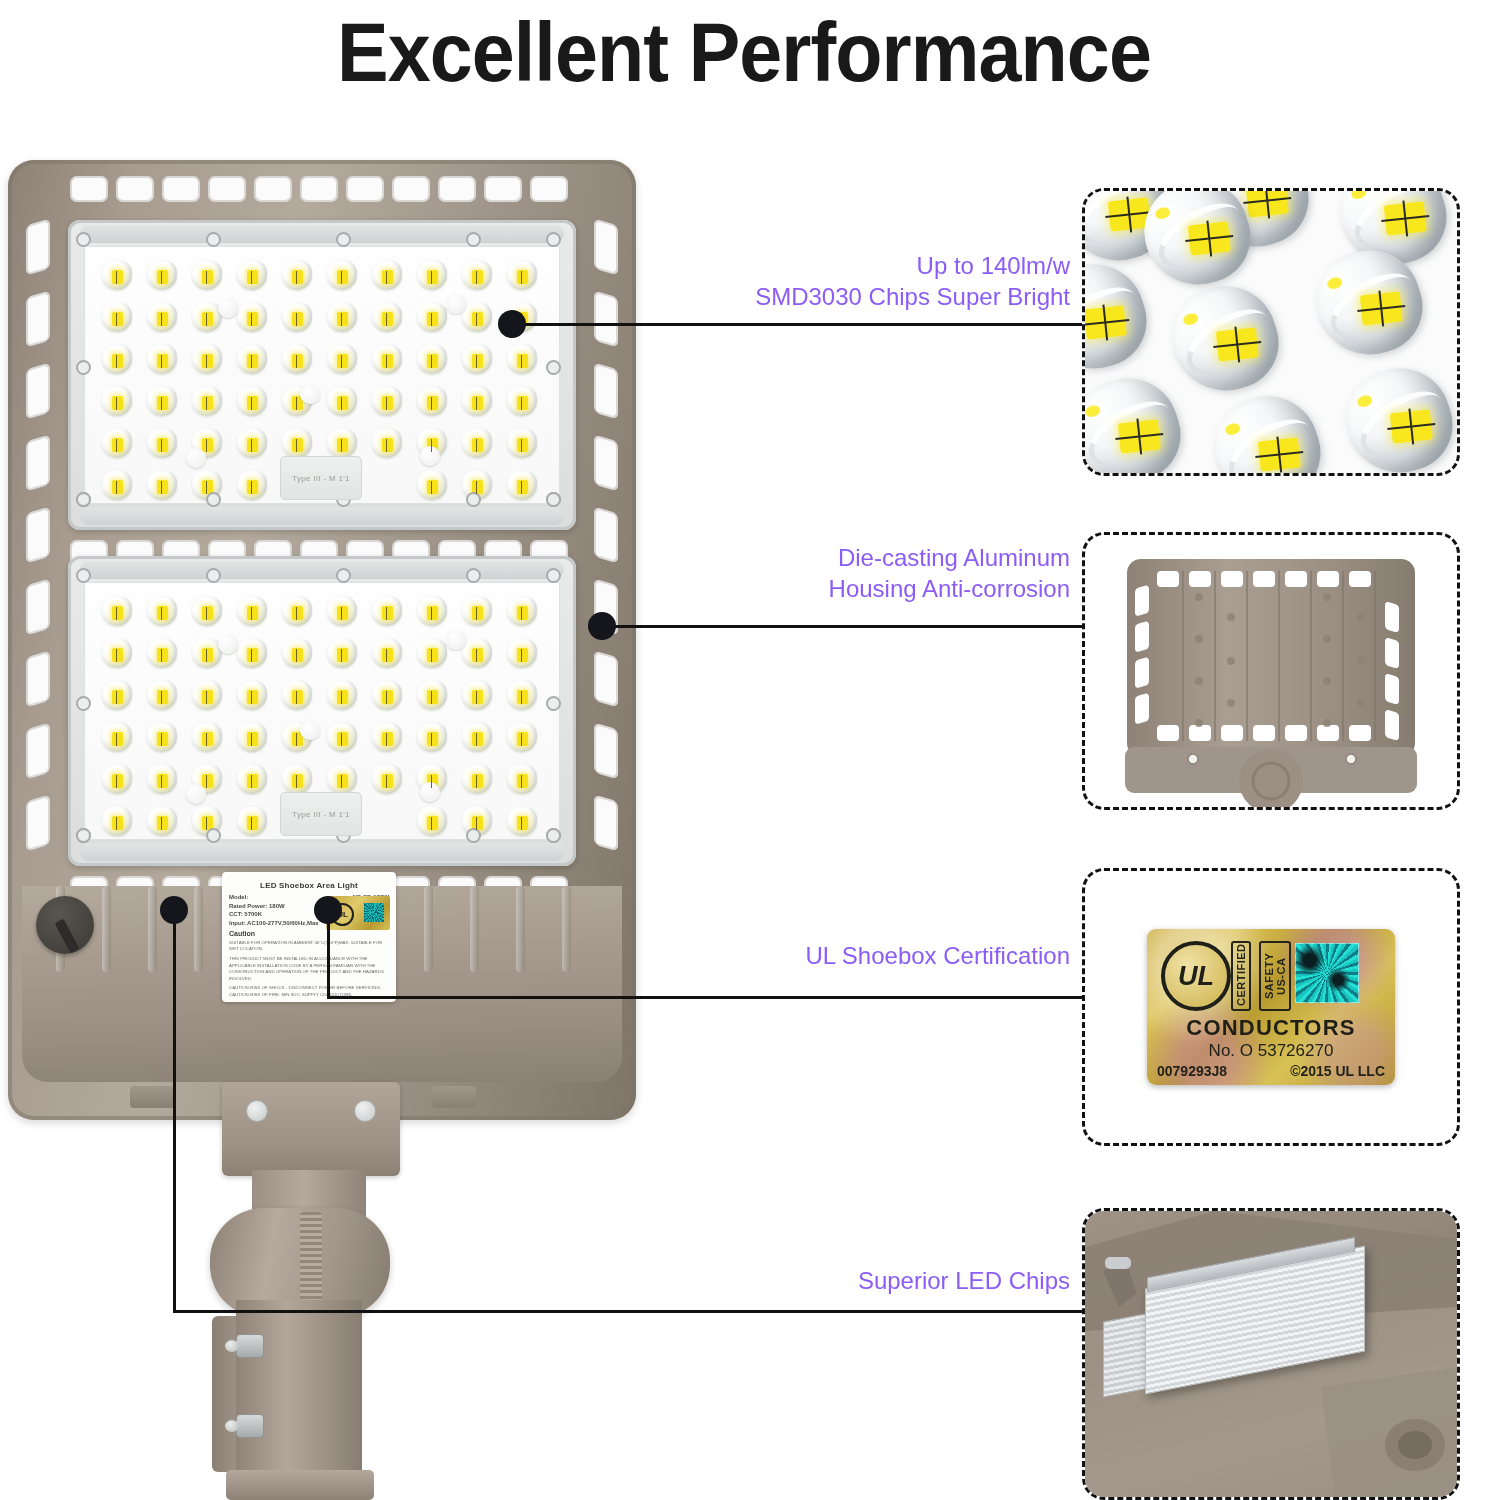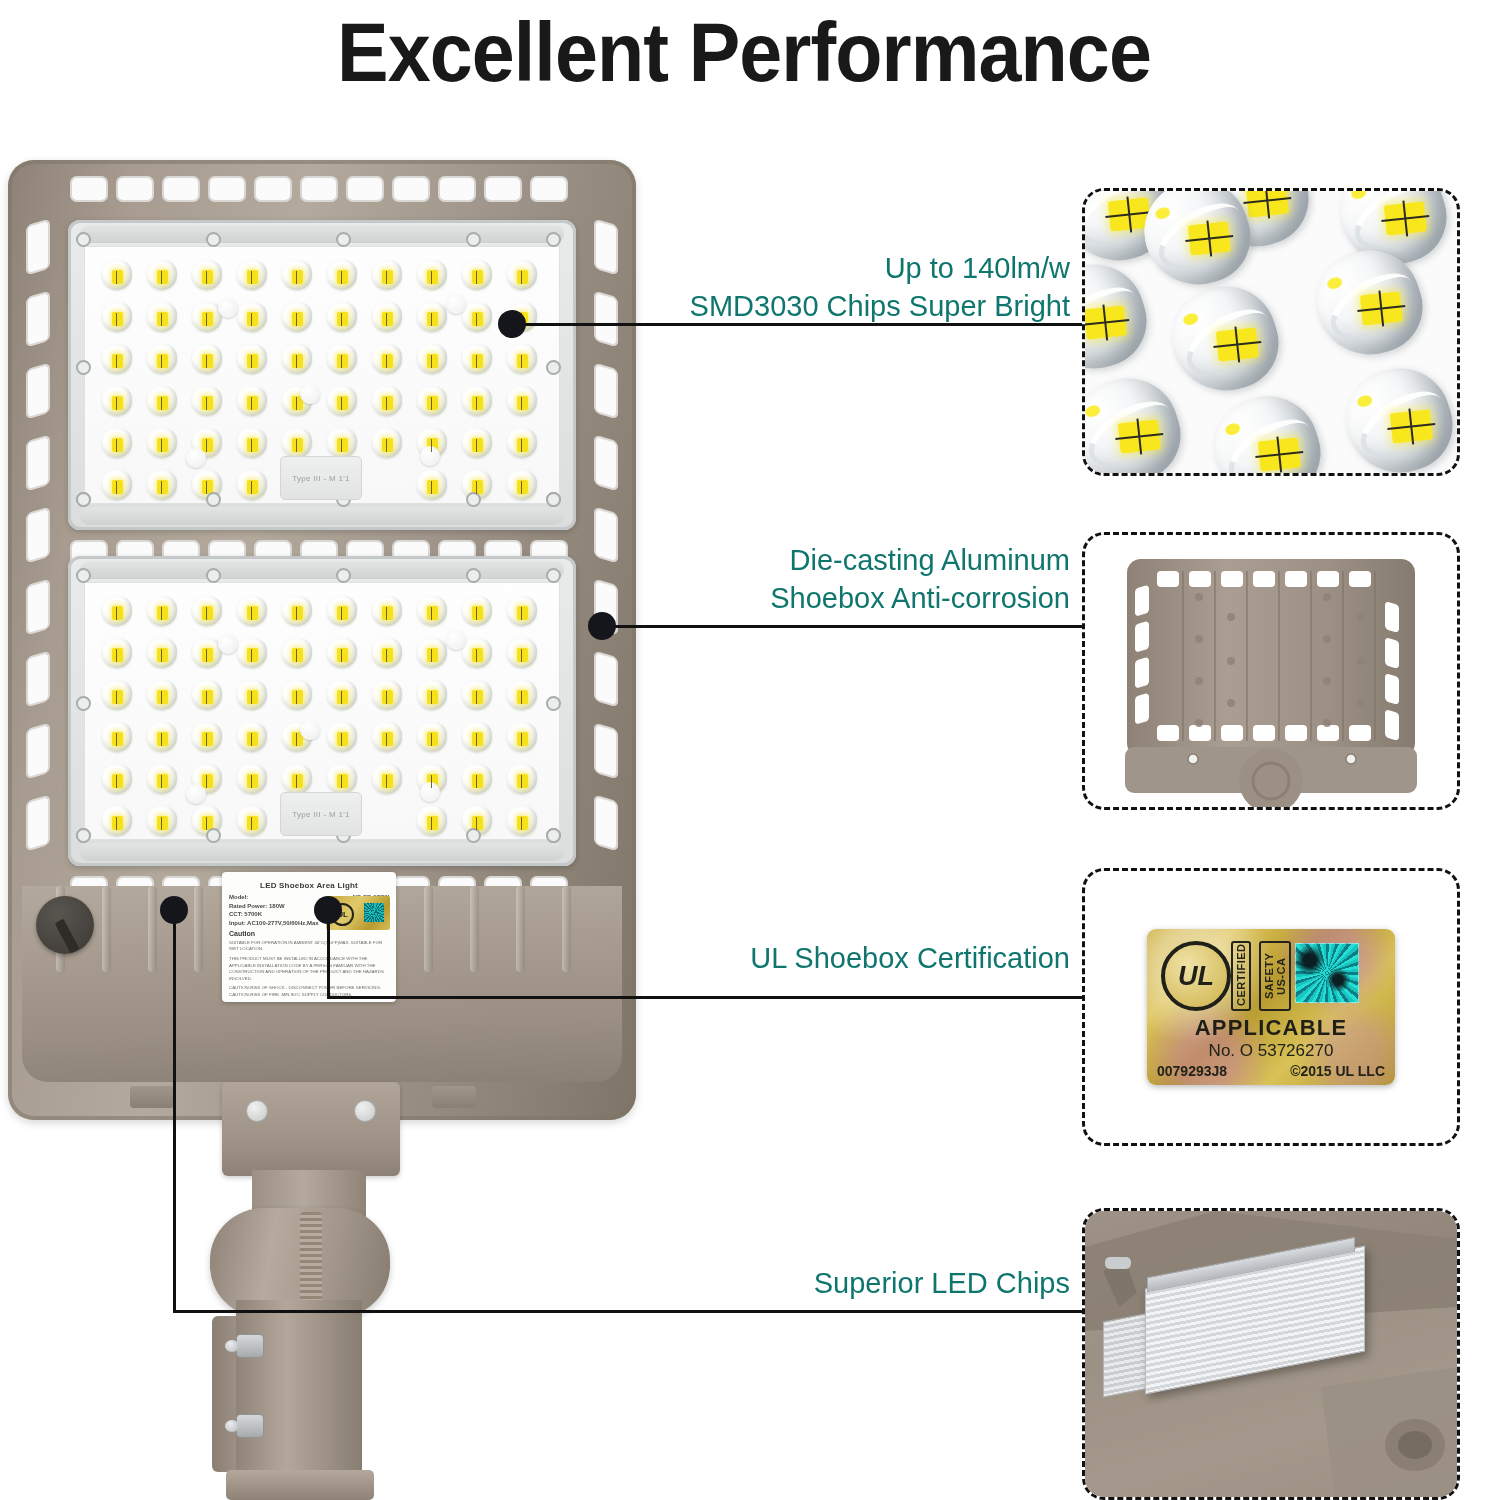--- a/index.html
+++ b/index.html
@@ -8,21 +8,21 @@
 
   
   #title{
     position:absolute;left:0;top:4px;width:1488px;text-align:center;
     font-size:84px;font-weight:700;color:#191919;letter-spacing:-1px;
     font-family:"Liberation Sans Narrow","Liberation Sans",sans-serif;
     transform:scaleX(.92);transform-origin:center top;white-space:nowrap;
   }
 
   
-  .callout{position:absolute;color:#0f766e;font-size:29px;line-height:1.30;
+  .callout{position:absolute;color:#8b5cf6;font-size:24px;line-height:1.30;
            text-align:right;white-space:pre-line;}
   #callout-1{left:600px;top:250px;width:470px;}
   #callout-2{left:620px;top:542px;width:450px;}
   #callout-3{left:620px;top:940px;width:450px;}
   #callout-4{left:620px;top:1265px;width:450px;}
 
   
   .leader{position:absolute;background:#111;}
   .lh{height:3px;}
   .lv{width:3px;}
@@ -505,21 +505,21 @@
 <div class="leader lv" style="left:327px;top:910px;height:86px;"></div>
 <div class="leader lh" style="left:327px;top:996px;width:757px;"></div>
 
 <div class="dot" style="left:160px;top:896px;"></div>
 <div class="leader lv" style="left:173px;top:910px;height:400px;"></div>
 <div class="leader lh" style="left:173px;top:1310px;width:911px;"></div>
 
 <div class="callout" id="callout-1">Up to 140lm/w
 SMD3030 Chips Super Bright</div>
 <div class="callout" id="callout-2">Die-casting Aluminum
-Shoebox Anti-corrosion</div>
+Housing Anti-corrosion</div>
 <div class="callout" id="callout-3">UL Shoebox Certification</div>
 <div class="callout" id="callout-4">Superior LED Chips</div>
 
 <div class="panel" id="panel-chips">
   <div id="lens-layer">
       <div class="lens" style="left: -20px; top: -34px;">
         <div class="swirl"></div>
         <div class="nub"></div>
         <div class="chip"></div>
       </div>
@@ -640,21 +640,21 @@
     <circle cx="266" cy="224" r="5" fill="#f1f1ee" stroke="#8a7f72" stroke-width="1.4"></circle>
   </svg>
 </div>
 
 <div class="panel" id="panel-ul">
   <div id="ul-sticker">
     <div id="ul-mark">UL</div>
     <div class="ul-vtxt" style="left:84px;top:12px;height:60px;">CERTIFIED</div>
     <div class="ul-vtxt" style="left:112px;top:12px;height:60px;">SAFETY US-CA</div>
     <div id="ul-holo"></div>
-    <div id="ul-lum">APPLICABLE</div>
+    <div id="ul-lum">CONDUCTORS</div>
     <div id="ul-no">No. O 53726270</div>
     <div id="ul-left">0079293J8</div>
     <div id="ul-right">©2015 UL LLC</div>
   </div>
 </div>
 
 <div class="panel" id="panel-driver">
   <div id="drv-bg"></div>
   <svg width="372" height="286" viewBox="0 0 372 286" style="position:absolute;inset:0;">
     <path d="M0 36 L130 0 L372 28 L372 96 L0 120 Z" fill="#8b8073" opacity=".85"></path>

